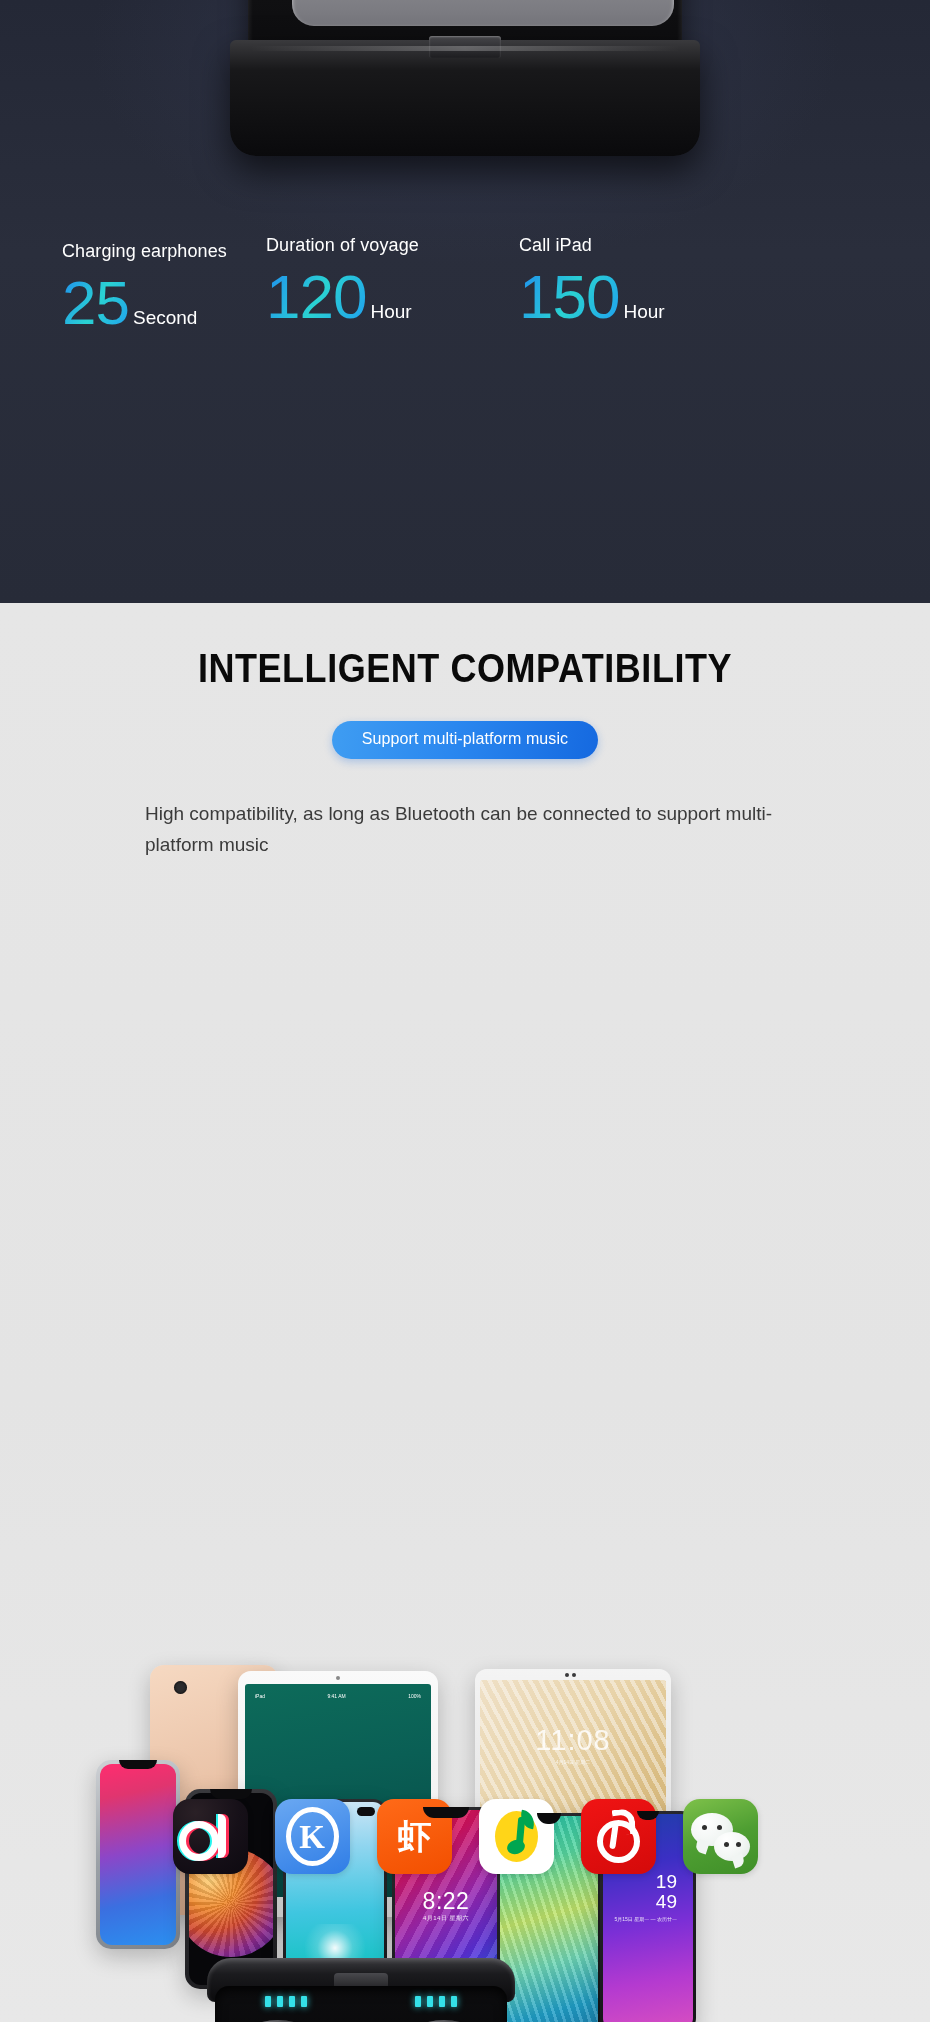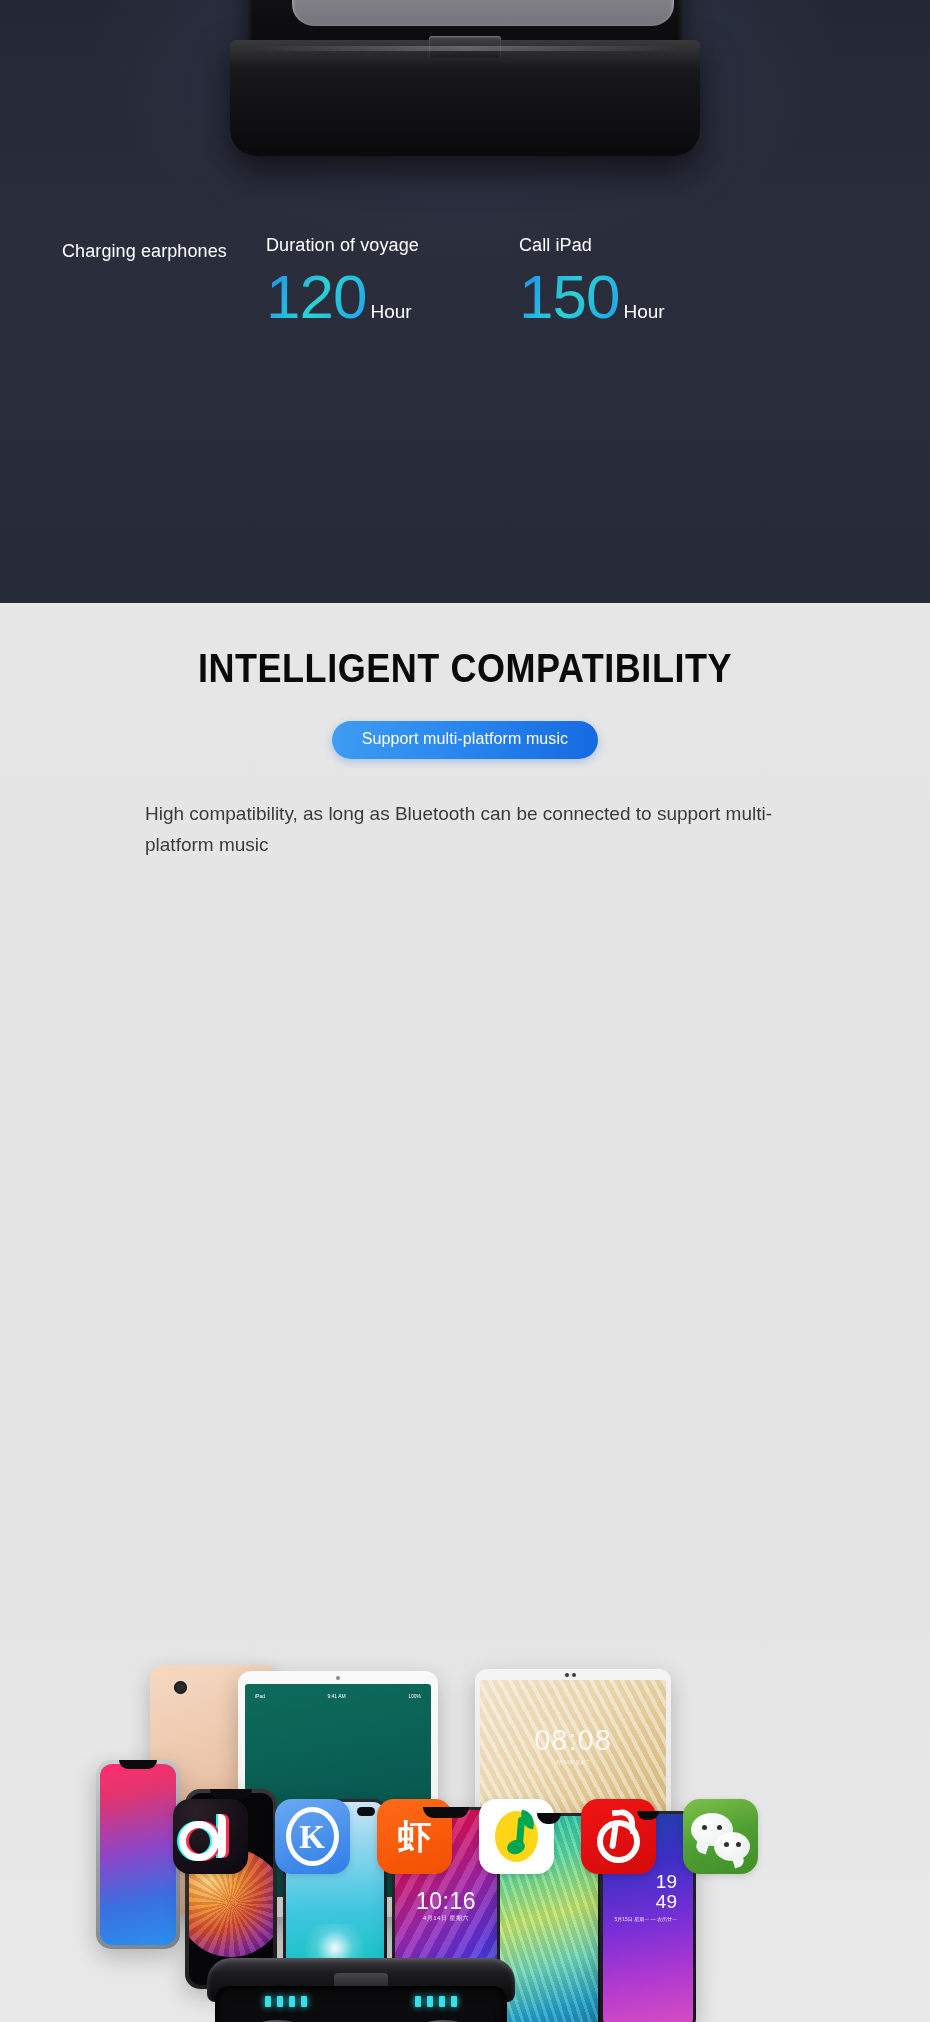--- a/index.html
+++ b/index.html
@@ -358,20 +358,24 @@
         
       </div>
     </div>
     <div class="body"></div>
   </div>
 
   <div class="stats">
 
     <div class="stat s0">
       <div class="stat-label">Charging earphones</div>
+      <div class="stat-row">
+        <span class="stat-value">25</span>
+        <span class="stat-unit">Second</span>
+      </div>
     </div>
 
     <div class="stat s1">
       <div class="stat-label">Duration of voyage</div>
       <div class="stat-row">
         <span class="stat-value">120</span>
         <span class="stat-unit">Hour</span>
       </div>
     </div>
 
@@ -413,21 +417,21 @@
       </div>
     </div>
 
     <div class="dev d-tab">
       <span class="cam">
           <i></i>
           <i></i>
         </span>
       <div class="scr">
         <div class="stripes"></div>
-        <div class="clock">08:08</div>
+        <div class="clock">11:08</div>
         <div class="sub">4月14日 星期二</div>
       </div>
     </div>
 
     <div class="dev d-x">
       <span class="notch"></span>
       <div class="scr"></div>
     </div>
 
     <div class="dev d-xs">
@@ -441,21 +445,21 @@
       <span class="punch"></span>
       <div class="scr">
         <div class="spark"></div>
       </div>
     </div>
 
     <div class="dev d-mi">
       <span class="notch"></span>
       <div class="scr">
         <div class="swirl"></div>
-        <div class="clock">10:16</div>
+        <div class="clock">8:22</div>
         <div class="date">4月14日 星期六</div>
       </div>
     </div>
 
     <div class="dev d-mate">
       <span class="notch"></span>
       <div class="scr">
         <div class="tex"></div>
       </div>
     </div>

